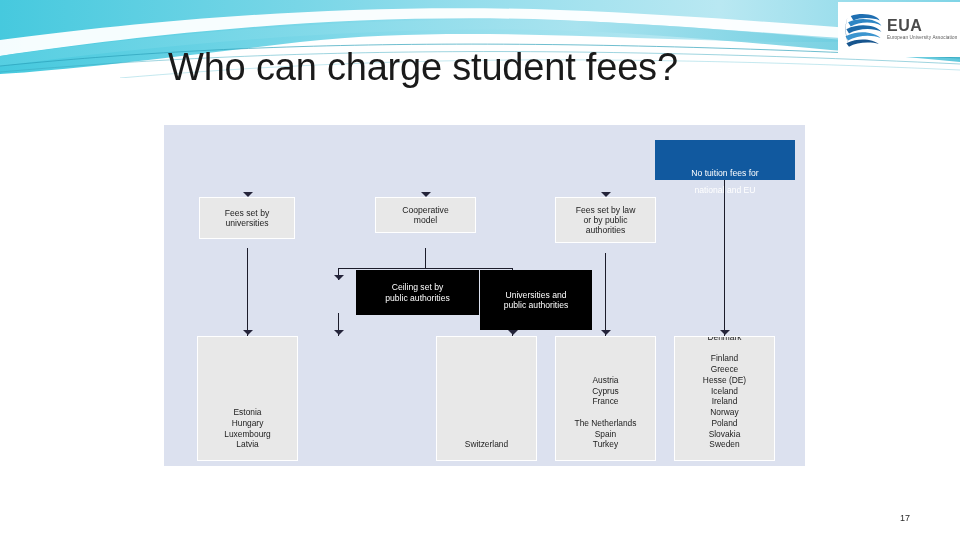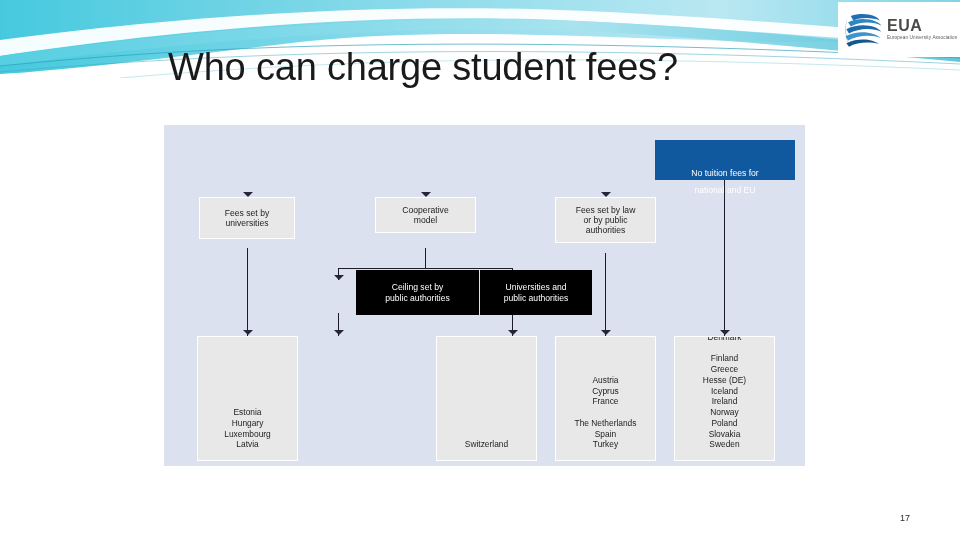--- a/index.html
+++ b/index.html
@@ -174,21 +174,21 @@
     </div>
 
     <div class="node node-light" style="left:391px;top:72px;width:101px;height:46px;">
       <div class="inner">Fees set by law<br>or by public<br>authorities</div>
     </div>
 
     <div class="node node-dark" style="left:152px;top:145px;width:123px;height:45px;">
       <div class="inner">Ceiling set by<br>public authorities</div>
     </div>
 
-    <div class="node node-dark" style="left:276px;top:145px;width:112px;height:45px;">
+    <div class="node node-dark" style="left:276px;top:145px;width:112px;height:60px;">
       <div class="inner">Universities and<br>public authorities</div>
     </div>
 
     <div class="node node-list" style="left:33px;top:211px;width:101px;height:125px;">
       <div class="inner">Estonia<br>Hungary<br>Luxembourg<br>Latvia</div>
     </div>
 
 
     <div class="node node-list" style="left:272px;top:211px;width:101px;height:125px;">
       <div class="inner">Switzerland</div>

